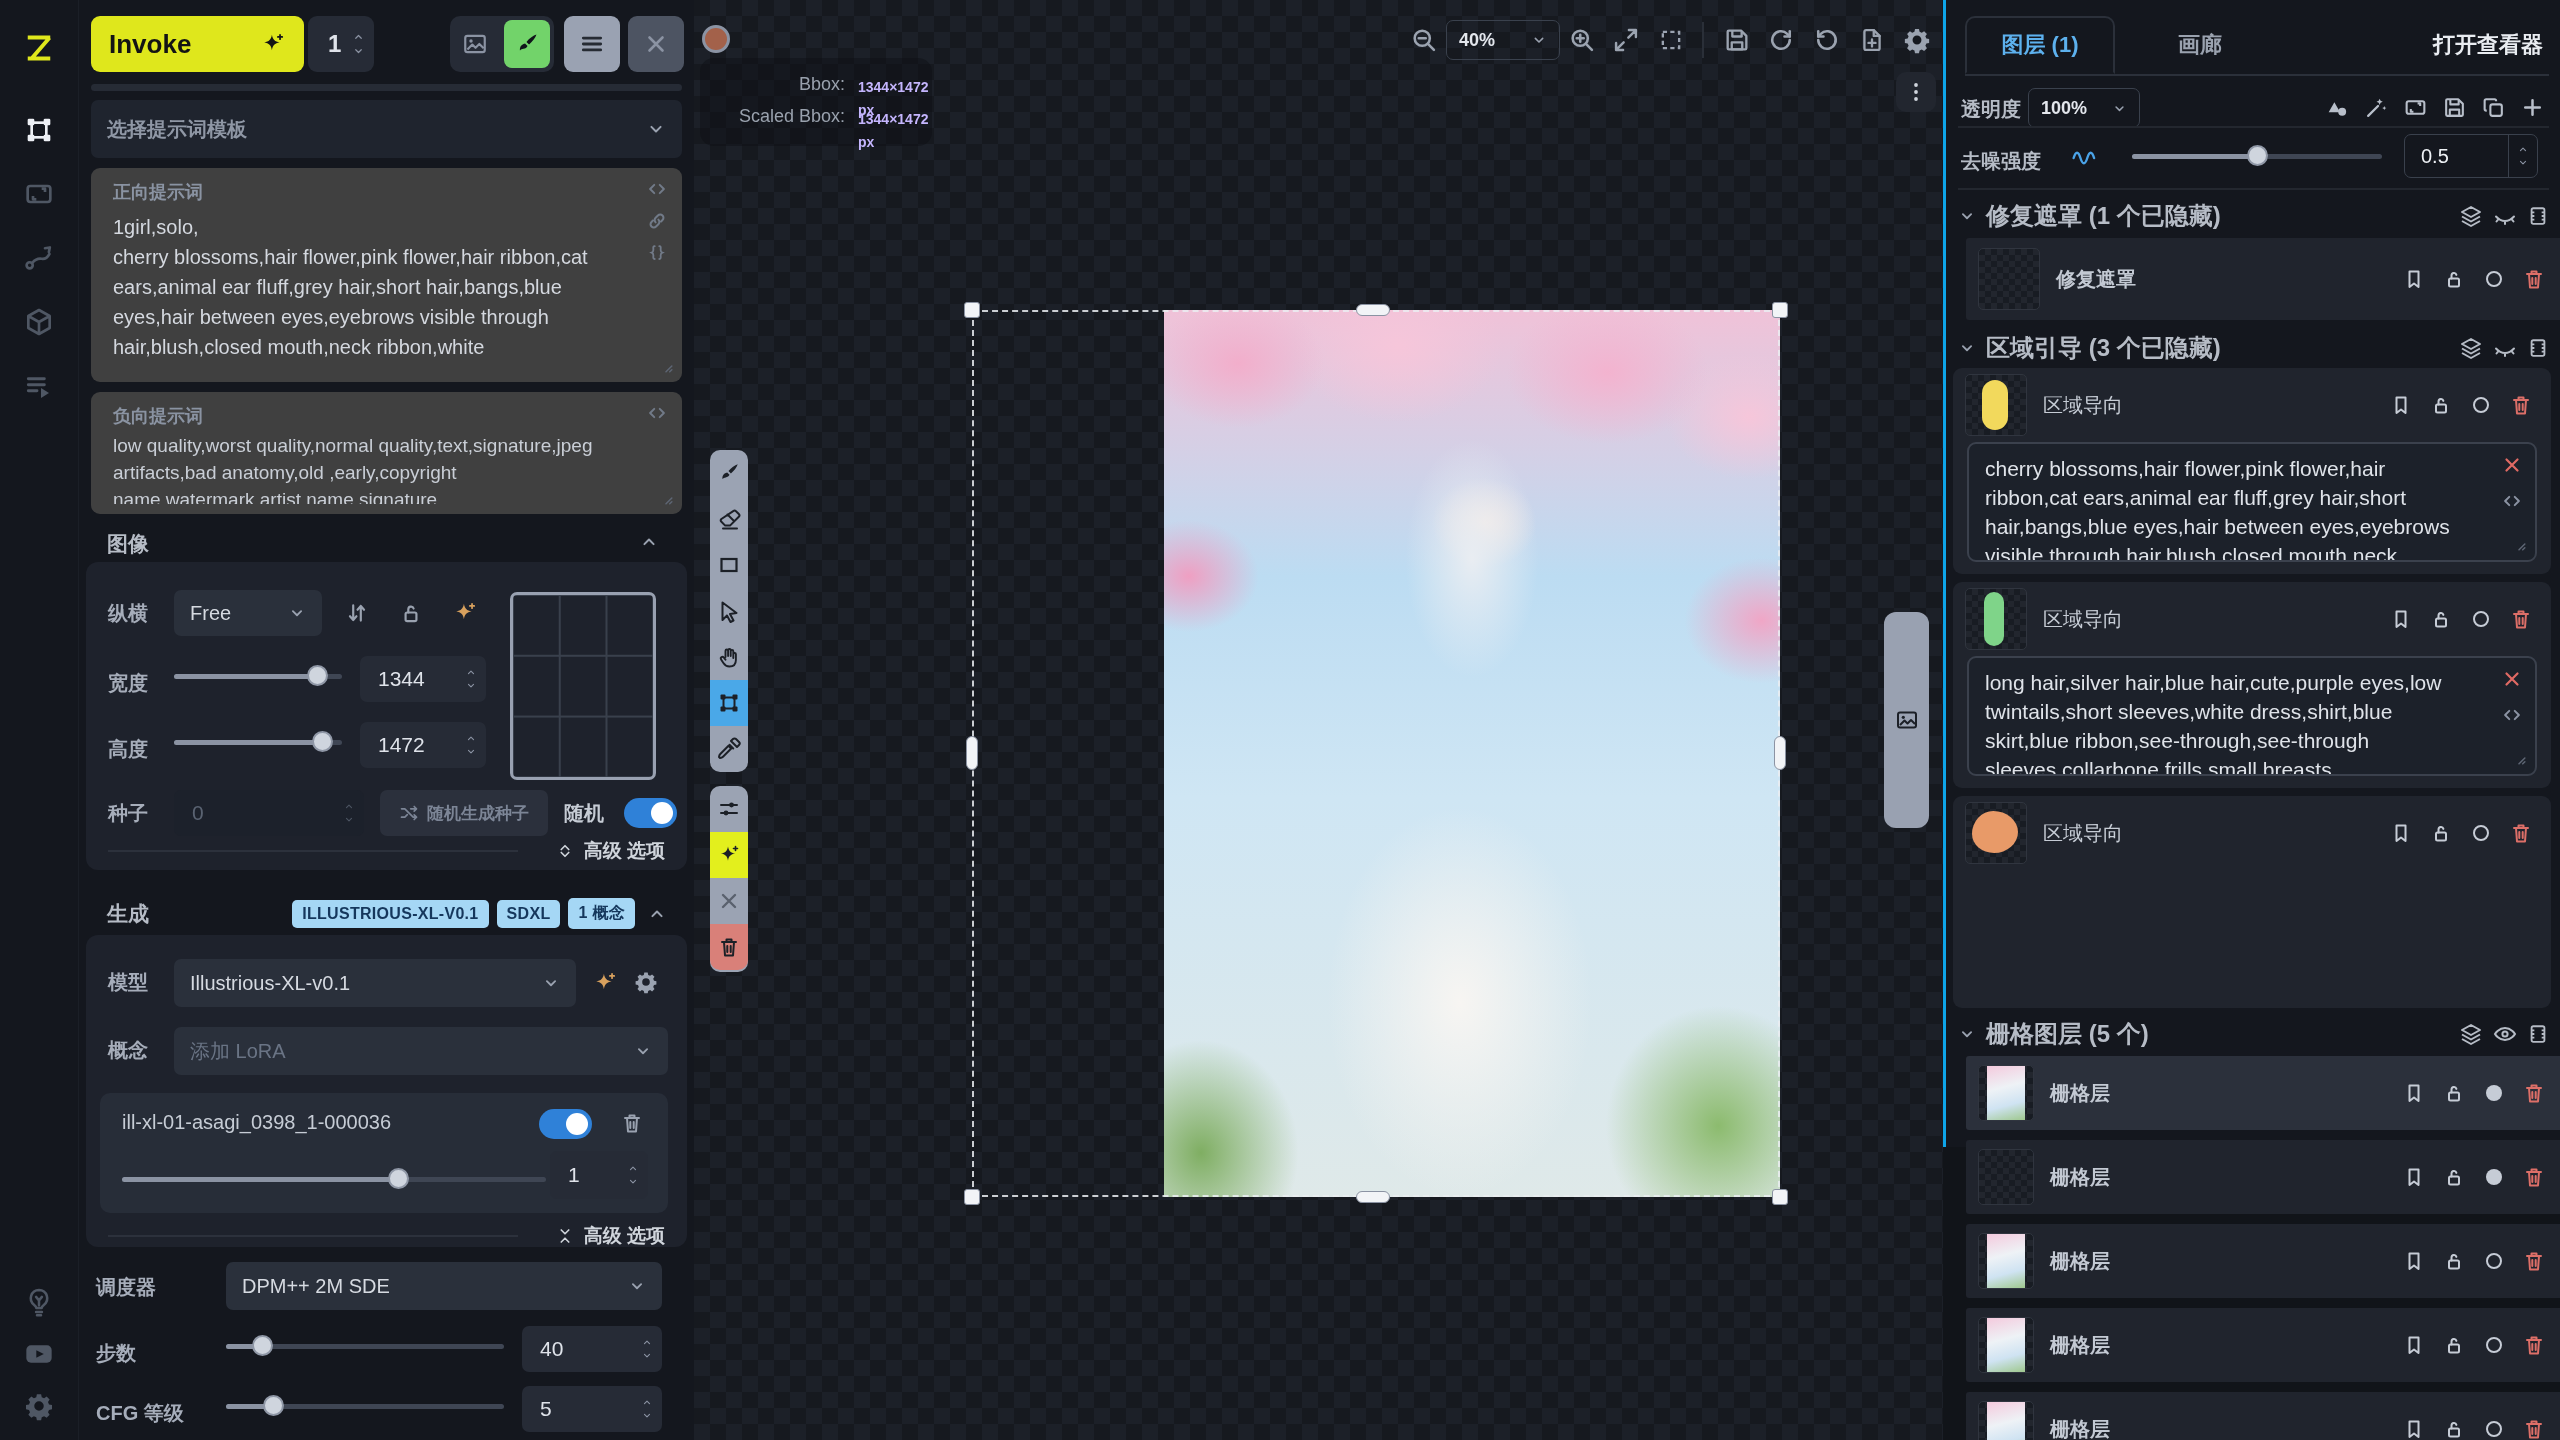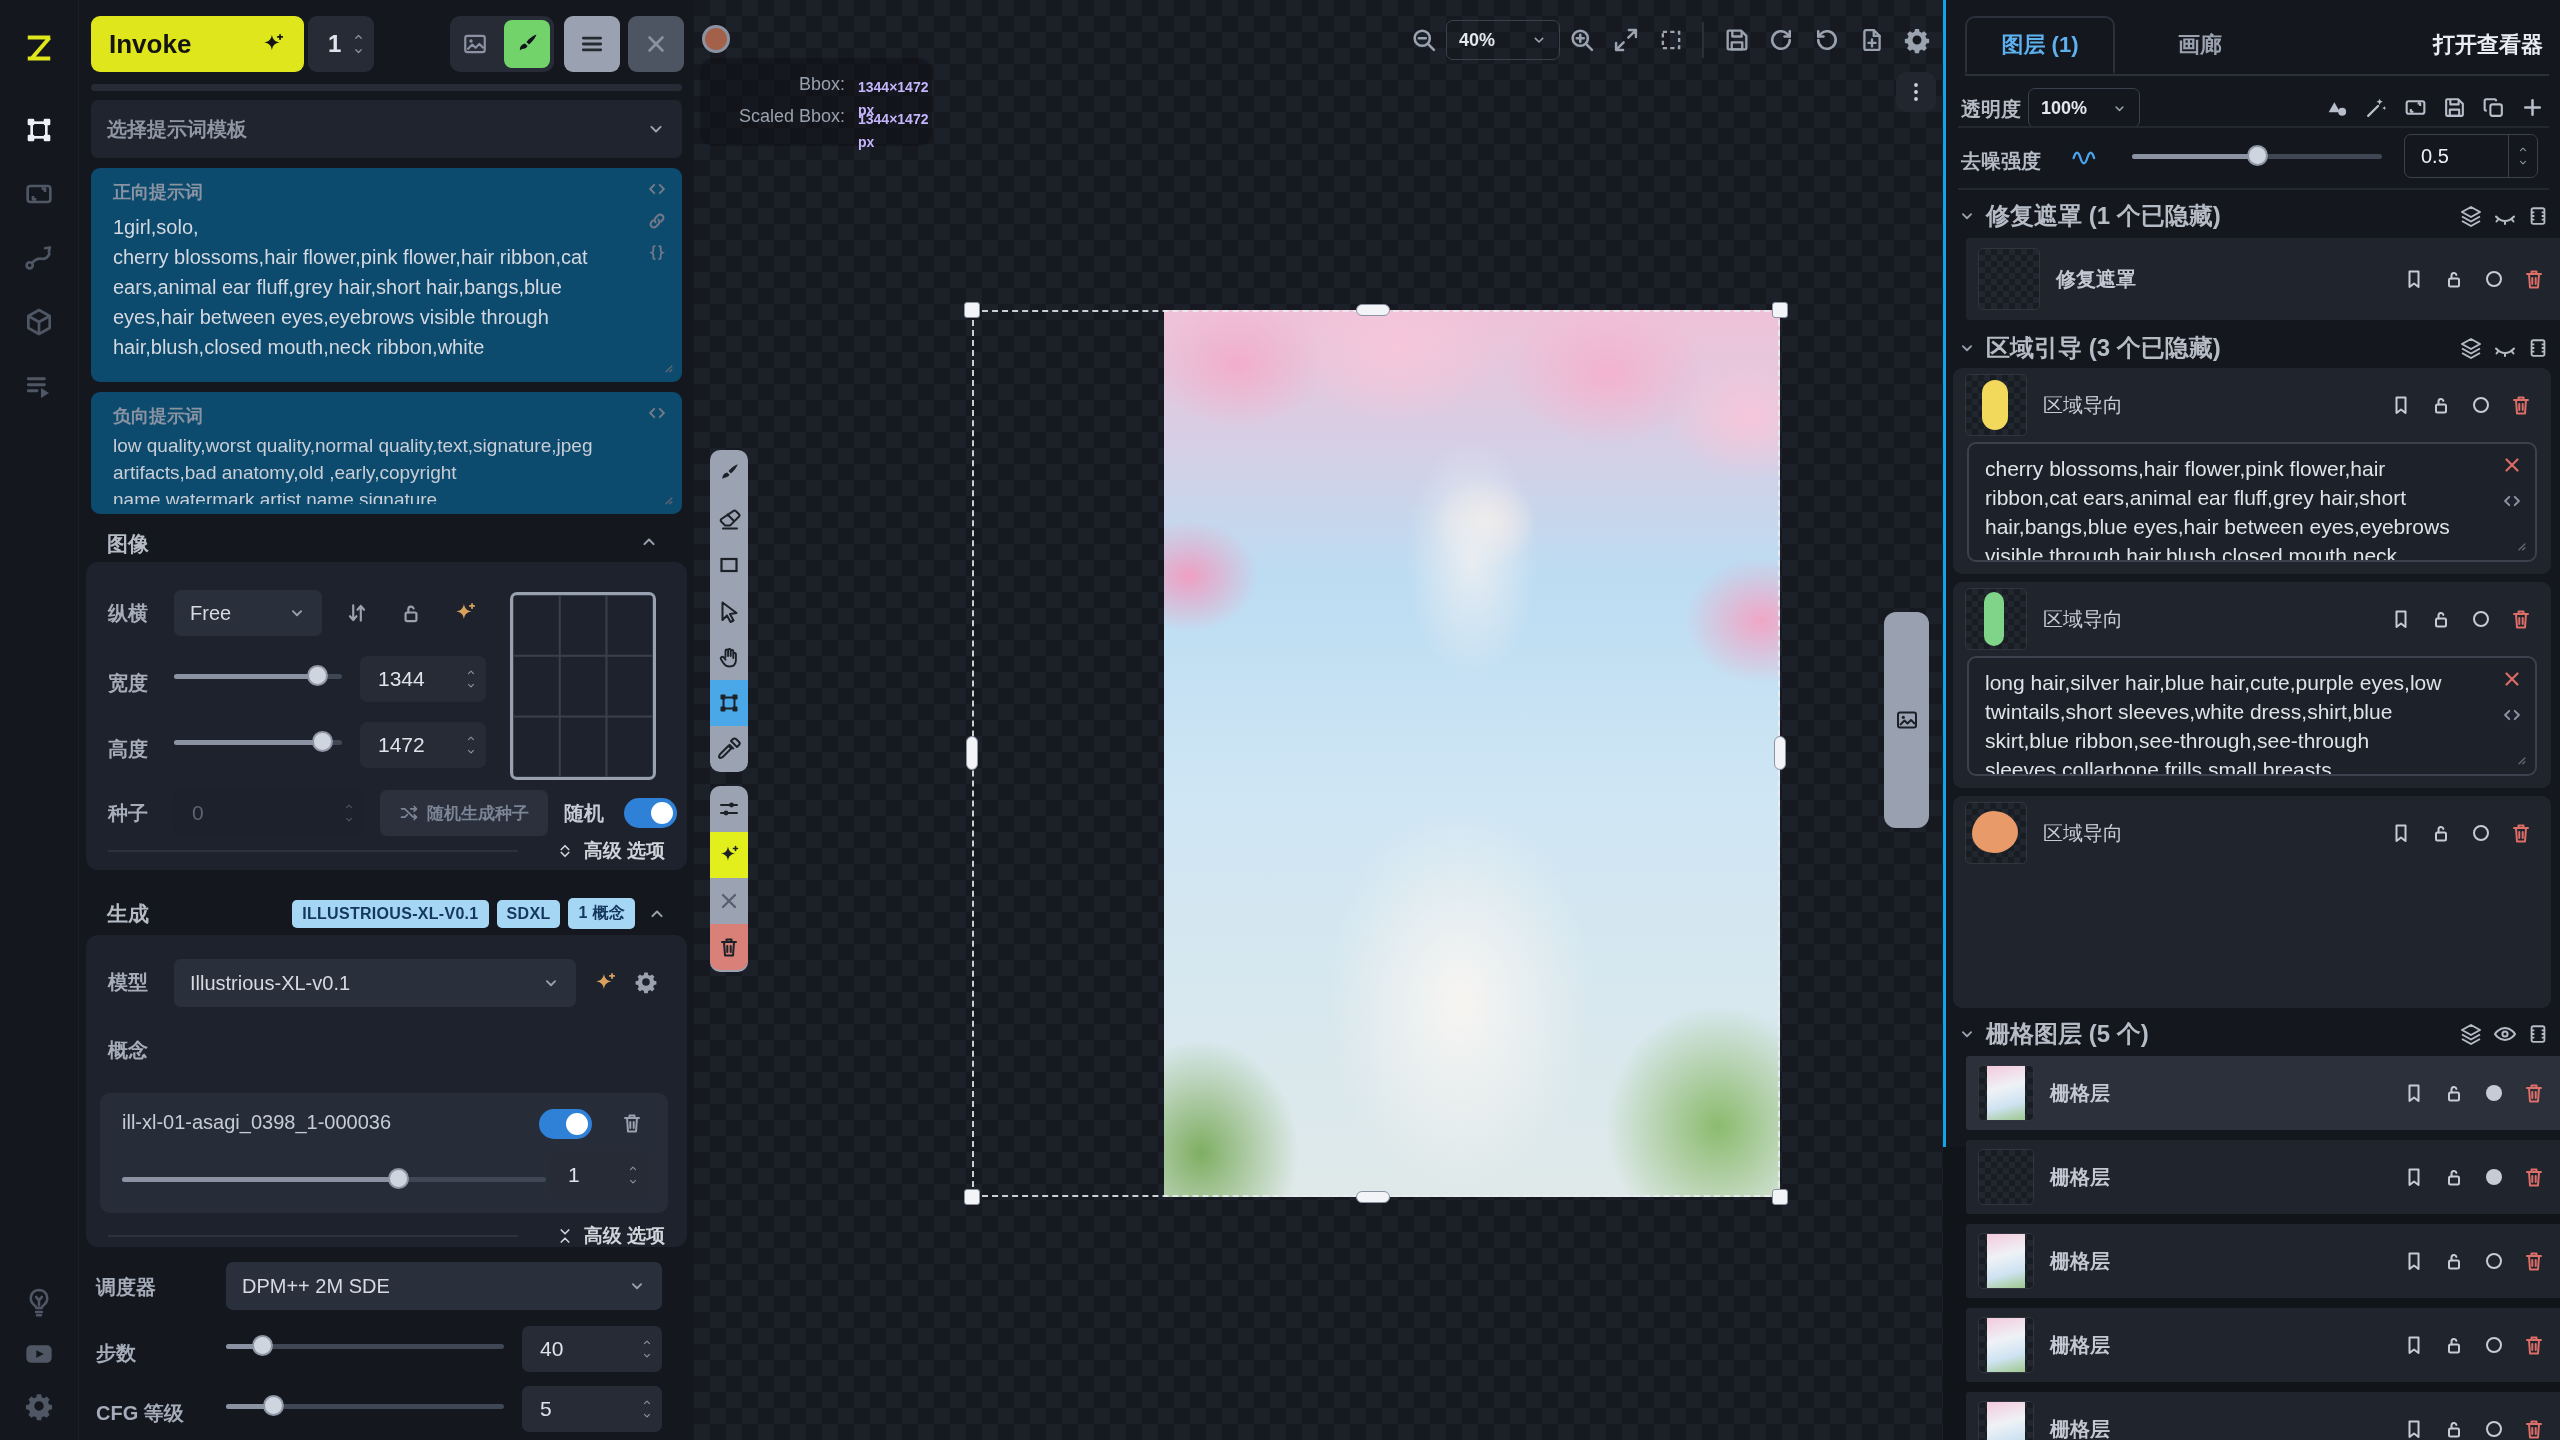--- a/index.html
+++ b/index.html
@@ -23,21 +23,21 @@
       display:flex;align-items:center;box-sizing:border-box;padding-left:20px;color:#dfe3ea;font-size:24px;font-weight:600;}
   .steppers{display:flex;flex-direction:column;gap:2px;margin-left:auto;margin-right:8px;color:#8b93a3;}
   .mode-group{position:absolute;left:371px;top:16px;width:104px;height:56px;border-radius:10px;background:#262b36;display:flex;align-items:center;}
   .mode-half{width:52px;height:56px;display:flex;align-items:center;justify-content:center;color:#8b93a3;}
   .mode-on{width:48px;height:48px;margin:4px;border-radius:8px;background:#72d36a;color:#10141a;display:flex;align-items:center;justify-content:center;}
   .sq-btn{position:absolute;top:16px;width:56px;height:56px;border-radius:9px;display:flex;align-items:center;justify-content:center;}
   .divider-pill{position:absolute;left:12px;top:84px;width:591px;height:7px;border-radius:4px;background:#262b35;}
 
   .ddl{display:flex;align-items:center;box-sizing:border-box;border-radius:7px;background:#2a303b;color:#d6dae1;padding:0 16px;}
   .ddl .chev{margin-left:auto;color:#9aa2b0;}
-  .card{position:absolute;background:#0c4a6e;border-radius:9px;box-sizing:border-box;}
+  .card{position:absolute;background:#404040;border-radius:9px;box-sizing:border-box;}
   .plabel{position:absolute;left:22px;top:12px;font-size:18px;color:#8a93a2;font-weight:600;}
   .ptext{position:absolute;left:22px;top:44px;width:512px;font-size:20px;line-height:30px;color:#d4d8df;white-space:pre-wrap;overflow:hidden;}
   .side-ic{position:absolute;color:#717a88;}
   .resize-h{position:absolute;right:6px;bottom:6px;color:#5d6573;}
 
   .sec-title{font-size:21px;font-weight:700;color:#b6bcc6;text-align:center;}
   .formcard{position:absolute;left:7px;width:601px;background:#1e222c;border-radius:12px;}
   .flabel{position:absolute;left:22px;font-size:20px;color:#a6adba;font-weight:600;}
   .slider{position:absolute;height:20px;}
   .slider .track{position:absolute;left:0;right:0;top:8px;height:5px;border-radius:3px;background:#3f4654;}
@@ -674,20 +674,28 @@
             <use href="#s-sparkle"></use>
           </svg>
         </span>
     <span class="abs ic" style="left:548px;top:35px;color:#9aa2b0">
           <svg width="24" height="24">
             <use href="#s-gear"></use>
           </svg>
         </span>
 
     <span class="flabel" style="top:102px">概念</span>
+    <div class="ddl abs" style="left:88px;top:92px;width:494px;height:48px;color:#6a7485">
+      <span>添加 LoRA</span>
+      <span class="chev ic">
+            <svg width="18" height="18">
+              <use href="#s-chev-d"></use>
+            </svg>
+          </span>
+    </div>
 
     <div class="abs" style="left:14px;top:158px;width:568px;height:120px;background:#272d38;border-radius:10px">
       <span class="abs" style="left:22px;top:18px;color:#c6ccd5;font-size:20px">ill-xl-01-asagi_0398_1-000036</span>
       <div class="toggle" style="right:76px;top:16px;left:auto">
             <div class="tk"></div>
           </div>
       <span class="abs ic" style="right:24px;top:18px;color:#9aa2b0">
             <svg width="24" height="24">
               <use href="#s-trash"></use>
             </svg>

